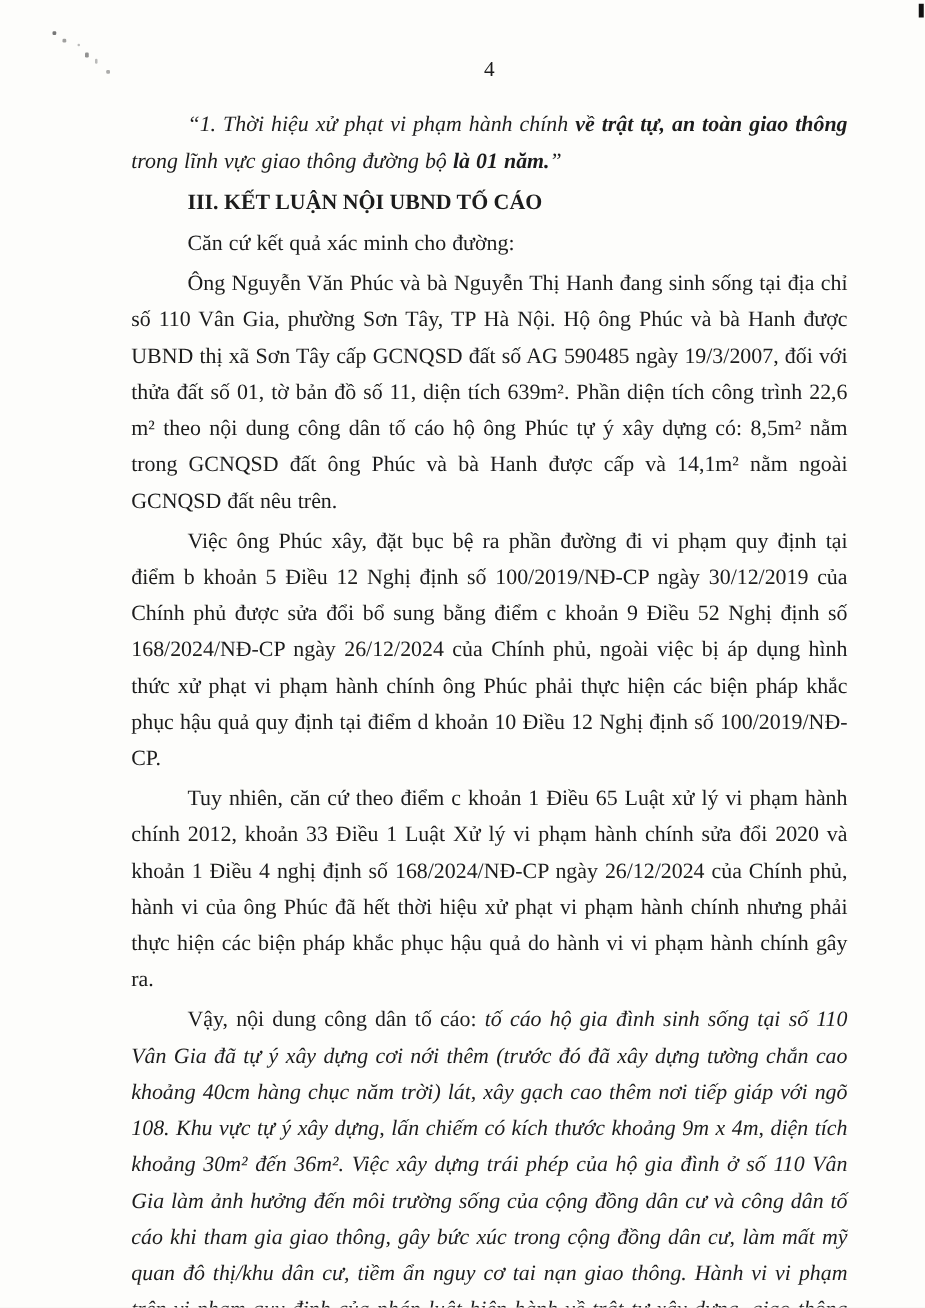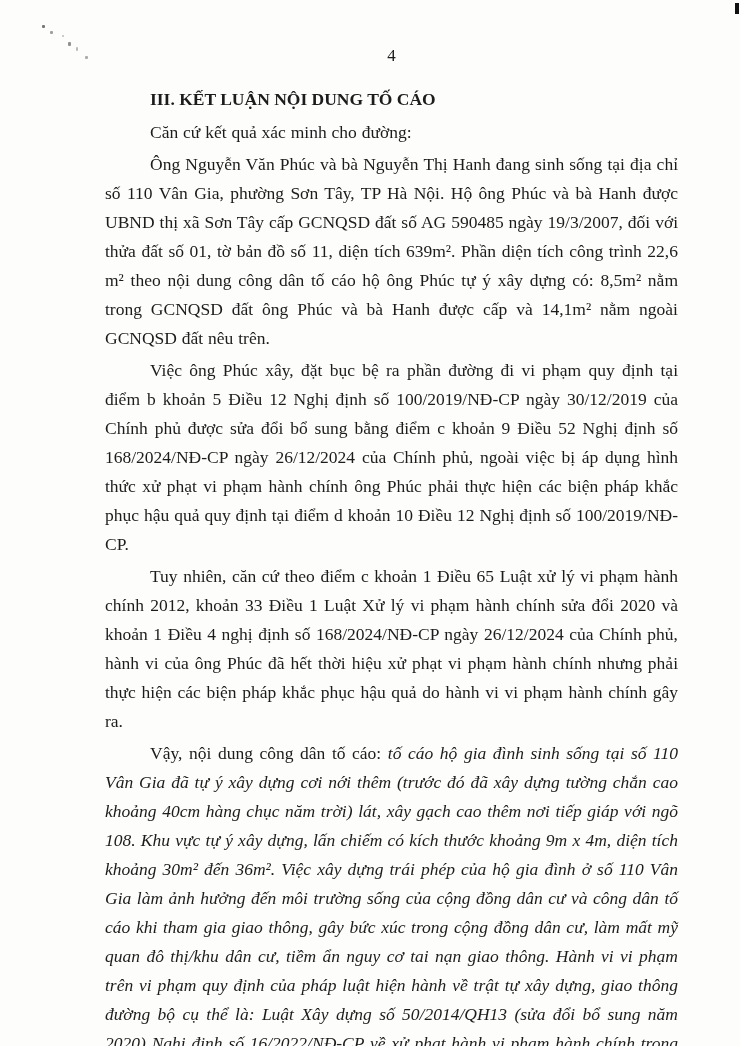--- a/index.html
+++ b/index.html
@@ -64,22 +64,23 @@
   <span class="dot d2"></span>
   <span class="dot d3"></span>
   <span class="dot d4"></span>
   <span class="dot d5"></span>
   <span class="dot d6"></span>
 
   <div class="text-col">
 
     <div class="page-number">4</div>
 
+    <p class="para"><span class="it">“1. Thời hiệu xử phạt vi phạm hành chính </span><span class="bi">về trật tự, an toàn giao thông </span><span class="it">trong lĩnh vực giao thông đường bộ </span><span class="bi">là 01 năm.</span><span class="it">”</span></p>
 
-    <h3 class="heading">III. KẾT LUẬN NỘI DUNG TỐ CÁO</h3>
+    <h3 class="heading">III. KẾT LUẬN NỘI UBND TỐ CÁO</h3>
 
     <p class="para">Căn cứ kết quả xác minh cho đường:</p>
 
     <p class="para">Ông Nguyễn Văn Phúc và bà Nguyễn Thị Hanh đang sinh sống tại địa chỉ số 110 Vân Gia, phường Sơn Tây, TP Hà Nội. Hộ ông Phúc và bà Hanh được UBND thị xã Sơn Tây cấp GCNQSD đất số AG 590485 ngày 19/3/2007, đối với thửa đất số 01, tờ bản đồ số 11, diện tích 639m². Phần diện tích công trình 22,6 m² theo nội dung công dân tố cáo hộ ông Phúc tự ý xây dựng có: 8,5m² nằm trong GCNQSD đất ông Phúc và bà Hanh được cấp và 14,1m² nằm ngoài GCNQSD đất nêu trên.</p>
 
     <p class="para">Việc ông Phúc xây, đặt bục bệ ra phần đường đi vi phạm quy định tại điểm b khoản 5 Điều 12 Nghị định số 100/2019/NĐ-CP ngày 30/12/2019 của Chính phủ được sửa đổi bổ sung bằng điểm c khoản 9 Điều 52 Nghị định số 168/2024/NĐ-CP ngày 26/12/2024 của Chính phủ, ngoài việc bị áp dụng hình thức xử phạt vi phạm hành chính ông Phúc phải thực hiện các biện pháp khắc phục hậu quả quy định tại điểm d khoản 10 Điều 12 Nghị định số 100/2019/NĐ-CP.</p>
 
     <p class="para">Tuy nhiên, căn cứ theo điểm c khoản 1 Điều 65 Luật xử lý vi phạm hành chính 2012, khoản 33 Điều 1 Luật Xử lý vi phạm hành chính sửa đổi 2020 và khoản 1 Điều 4 nghị định số 168/2024/NĐ-CP ngày 26/12/2024 của Chính phủ, hành vi của ông Phúc đã hết thời hiệu xử phạt vi phạm hành chính nhưng phải thực hiện các biện pháp khắc phục hậu quả do hành vi vi phạm hành chính gây ra.</p>
 
     <p class="para"><span>Vậy, nội dung công dân tố cáo: </span><span class="it">tố cáo hộ gia đình sinh sống tại số 110 Vân Gia đã tự ý xây dựng cơi nới thêm (trước đó đã xây dựng tường chắn cao khoảng 40cm hàng chục năm trời) lát, xây gạch cao thêm nơi tiếp giáp với ngõ 108. Khu vực tự ý xây dựng, lấn chiếm có kích thước khoảng 9m x 4m, diện tích khoảng 30m² đến 36m². Việc xây dựng trái phép của hộ gia đình ở số 110 Vân Gia làm ảnh hưởng đến môi trường sống của cộng đồng dân cư và công dân tố cáo khi tham gia giao thông, gây bức xúc trong cộng đồng dân cư, làm mất mỹ quan đô thị/khu dân cư, tiềm ẩn nguy cơ tai nạn giao thông. Hành vi vi phạm trên vi phạm quy định của pháp luật hiện hành về trật tự xây dựng, giao thông đường bộ cụ thể là: Luật Xây dựng số 50/2014/QH13 (sửa đổi bổ sung năm 2020) Nghị định số 16/2022/NĐ-CP về xử phạt hành vi phạm hành chính trong lĩnh vực xây dựng, Luật Giao thông đường bộ số 23/2008/QH12, Nghị định số 100/2019/NĐ-CP (sửa đổi bởi Nghị định 123/2021/NĐ-CP) và các quy định khác có liên quan.</span></p>

